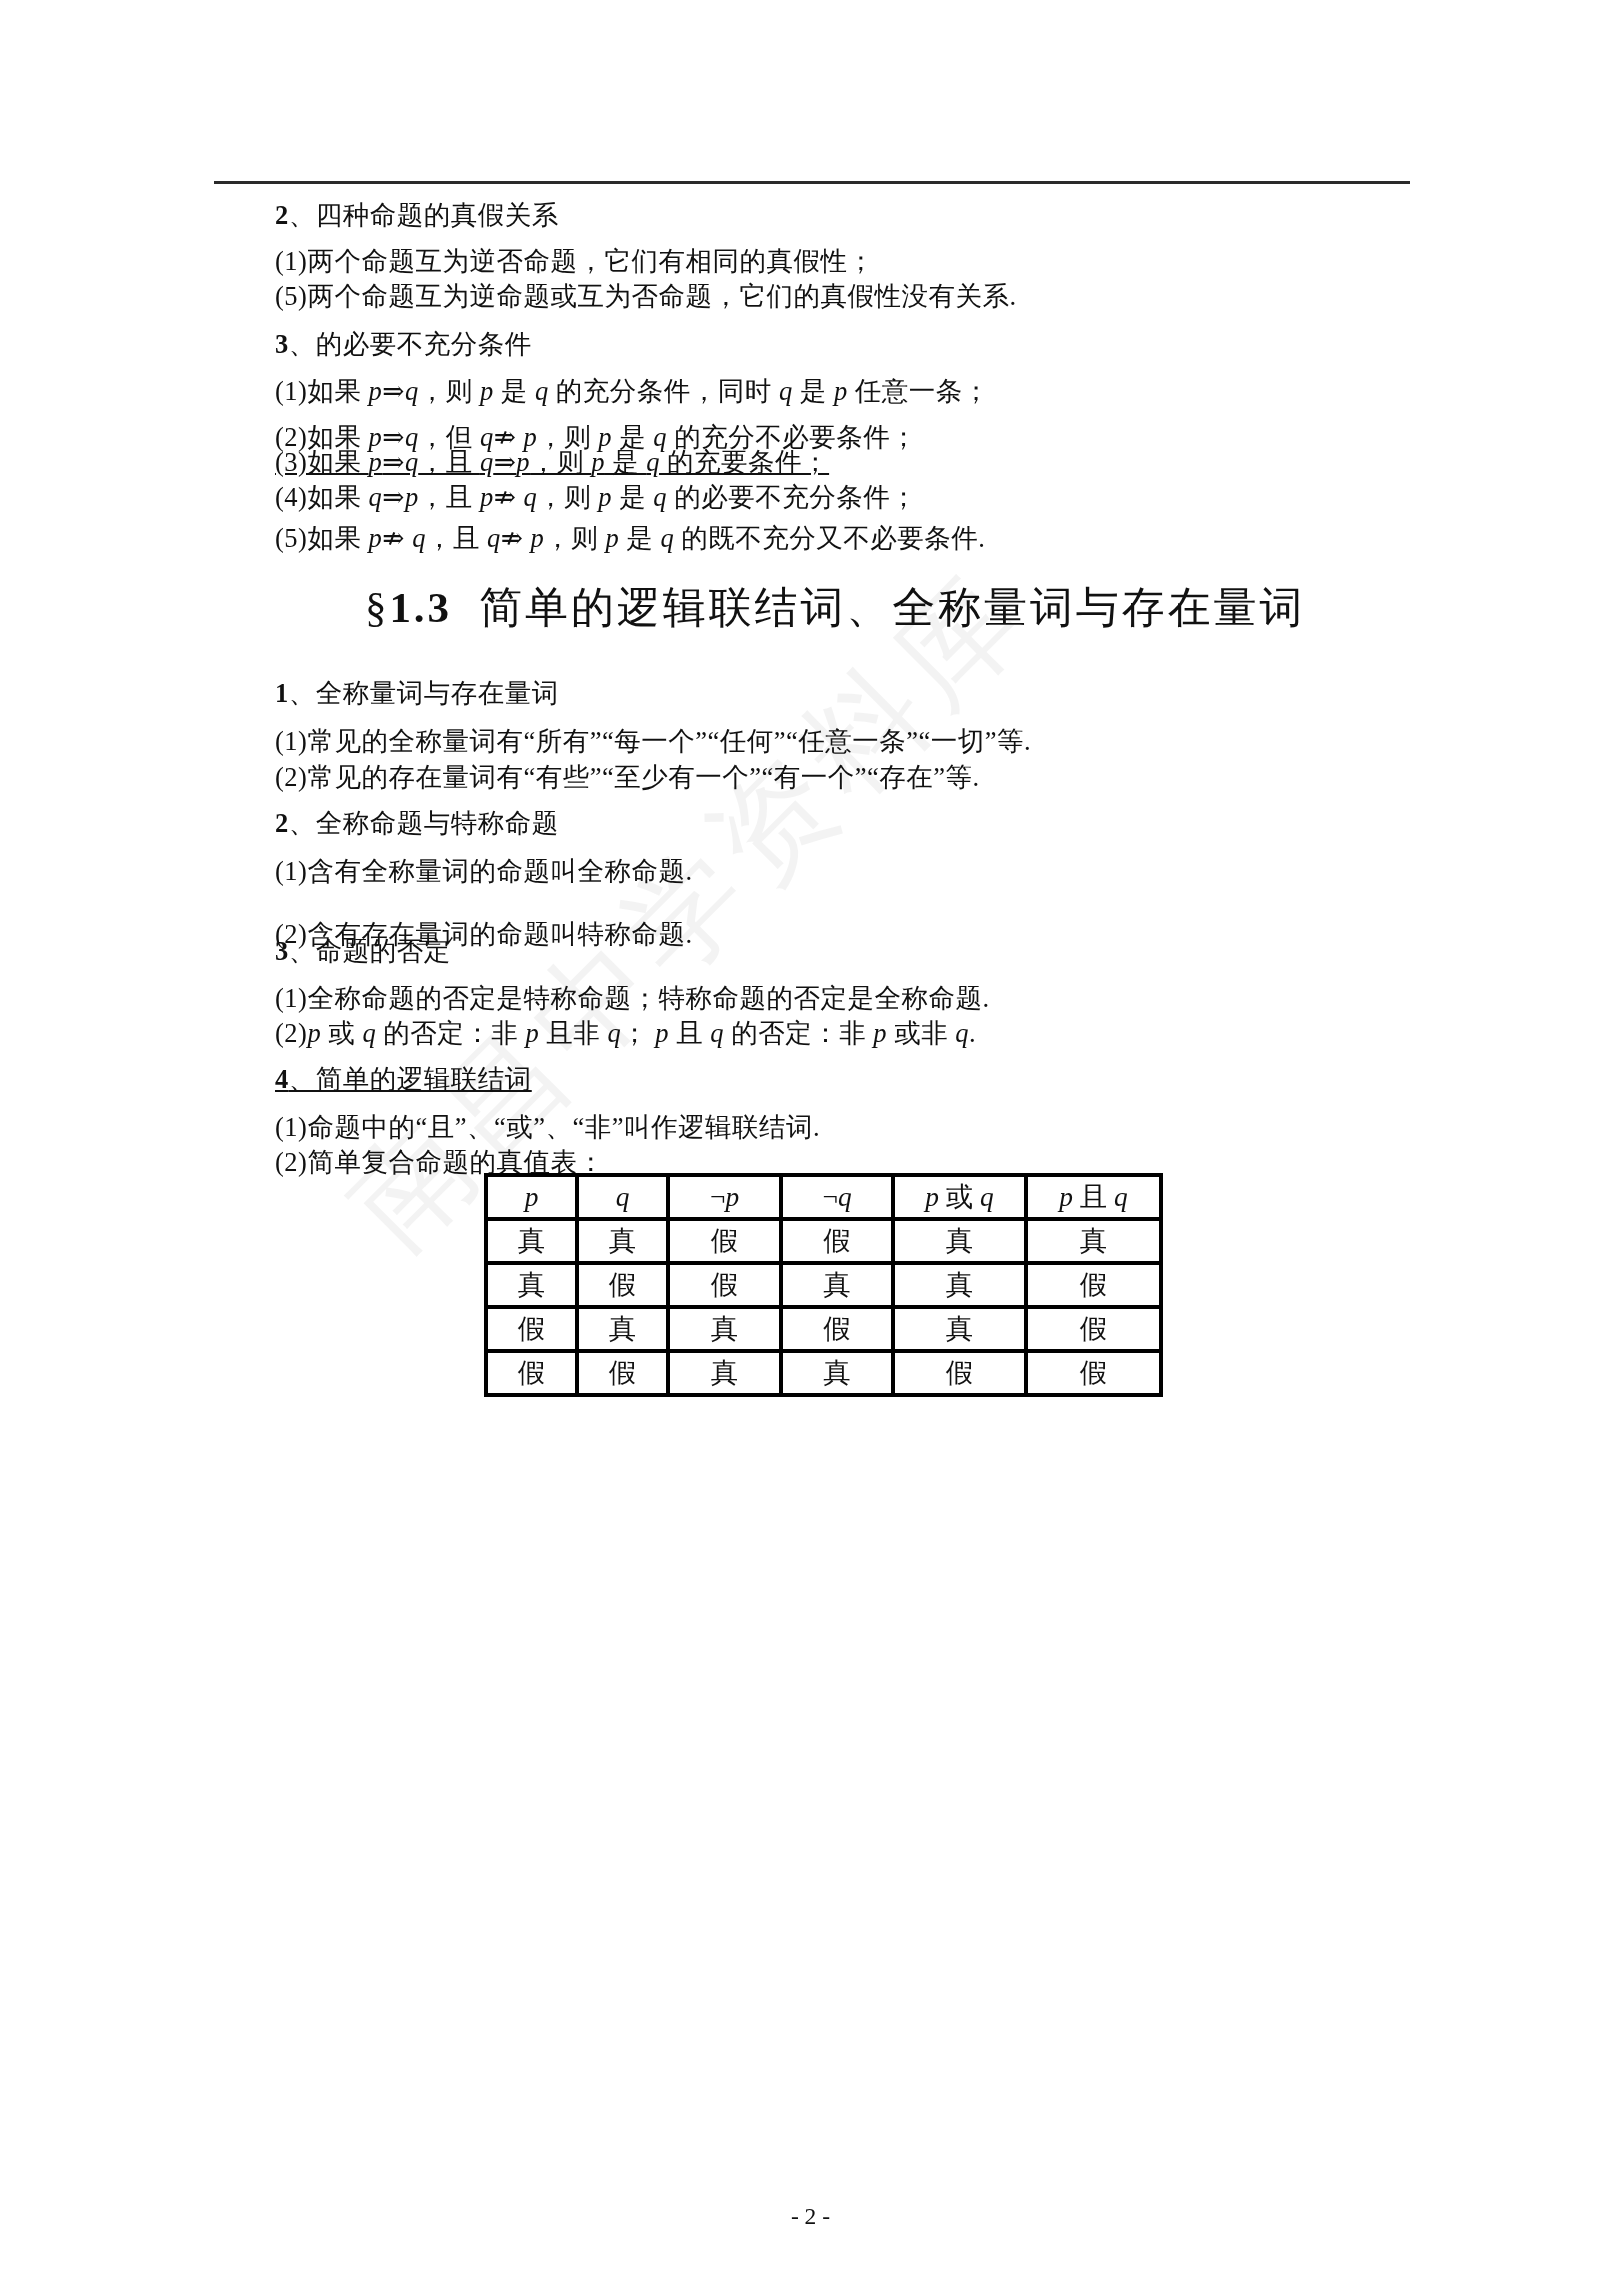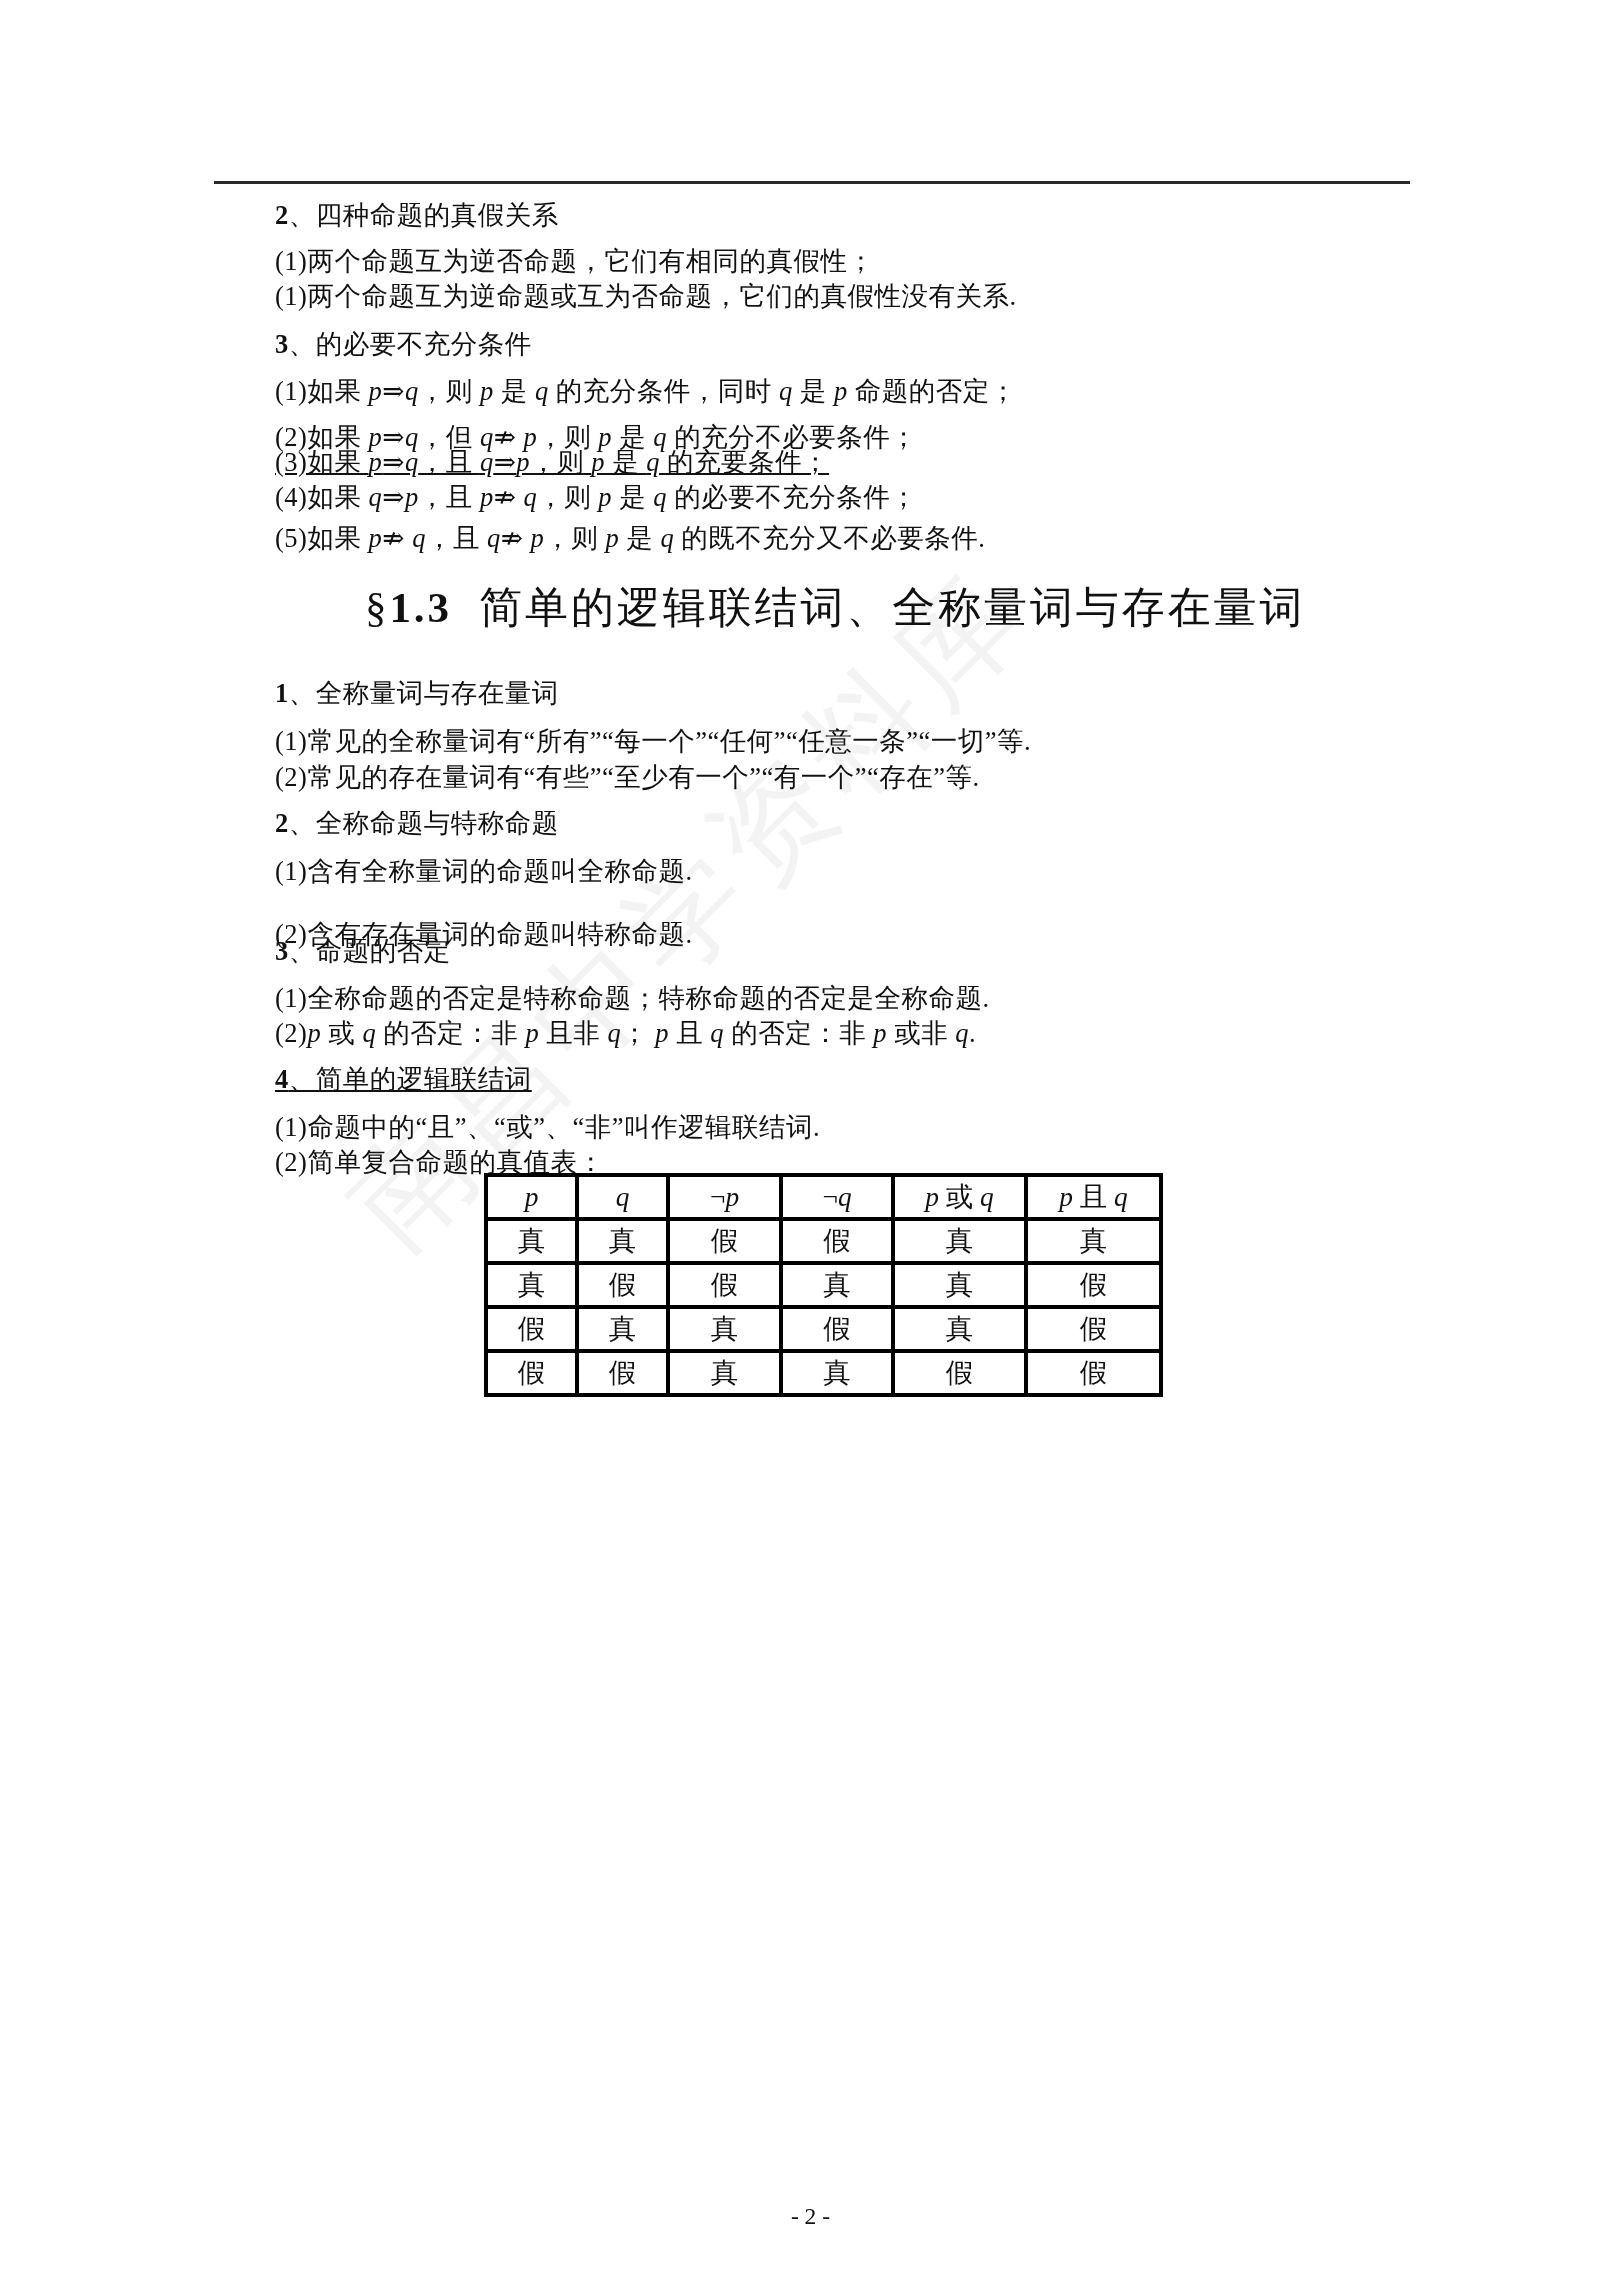--- a/index.html
+++ b/index.html
@@ -46,26 +46,26 @@
 <body>
 
 <div class="watermark">南昌中学资料库</div>
 
 <div class="rule"></div>
 
 <div class="line heading" style="top:198px;text-align:center;">
   <span class="num">2</span><span>、四种命题的真假关系</span>
 </div>
 <div class="line" style="top:244px;">(1)两个命题互为逆否命题，它们有相同的真假性；</div>
-<div class="line" style="top:279px;">(1)两个命题互为逆命题或互为否命题，它们的真假性没有关系.</div>
+<div class="line" style="top:279px;">(5)两个命题互为逆命题或互为否命题，它们的真假性没有关系.</div>
 
 <div class="line heading" style="top:327px;">
   <span class="num">3</span><span>、的必要不充分条件</span>
 </div>
-<div class="line rich" style="top:374px;"><span>(1)如果 </span><span class="math">p</span><span>⇒</span><span class="math">q</span><span>，则 </span><span class="math">p</span><span> 是 </span><span class="math">q</span><span> 的充分条件，同时 </span><span class="math">q</span><span> 是 </span><span class="math">p</span><span> 命题的否定；</span></div>
+<div class="line rich" style="top:374px;"><span>(1)如果 </span><span class="math">p</span><span>⇒</span><span class="math">q</span><span>，则 </span><span class="math">p</span><span> 是 </span><span class="math">q</span><span> 的充分条件，同时 </span><span class="math">q</span><span> 是 </span><span class="math">p</span><span> 任意一条；</span></div>
 <div class="line rich" style="top:420px;"><span>(2)如果 </span><span class="math">p</span><span>⇒</span><span class="math">q</span><span>，但 </span><span class="math">q</span><span>⇏ </span><span class="math">p</span><span>，则 </span><span class="math">p</span><span> 是 </span><span class="math">q</span><span> 的充分不必要条件；</span></div>
 <div class="line rich" style="top:445px;text-decoration:underline;"><span>(3)如果 </span><span class="math">p</span><span>⇒</span><span class="math">q</span><span>，且 </span><span class="math">q</span><span>⇒</span><span class="math">p</span><span>，则 </span><span class="math">p</span><span> 是 </span><span class="math">q</span><span> 的充要条件；</span></div>
 <div class="line rich" style="top:480px;text-align:right;"><span>(4)如果 </span><span class="math">q</span><span>⇒</span><span class="math">p</span><span>，且 </span><span class="math">p</span><span>⇏ </span><span class="math">q</span><span>，则 </span><span class="math">p</span><span> 是 </span><span class="math">q</span><span> 的必要不充分条件；</span></div>
 <div class="line rich" style="top:521px;"><span>(5)如果 </span><span class="math">p</span><span>⇏ </span><span class="math">q</span><span>，且 </span><span class="math">q</span><span>⇏ </span><span class="math">p</span><span>，则 </span><span class="math">p</span><span> 是 </span><span class="math">q</span><span> 的既不充分又不必要条件.</span></div>
 
 <div class="section-title">
   <span>§</span><span class="sec-num">1.3</span>&nbsp;&nbsp;<span>简单的逻辑联结词、全称量词与存在量词</span>
 </div>
 
 <div class="line heading" style="top:676px;">

